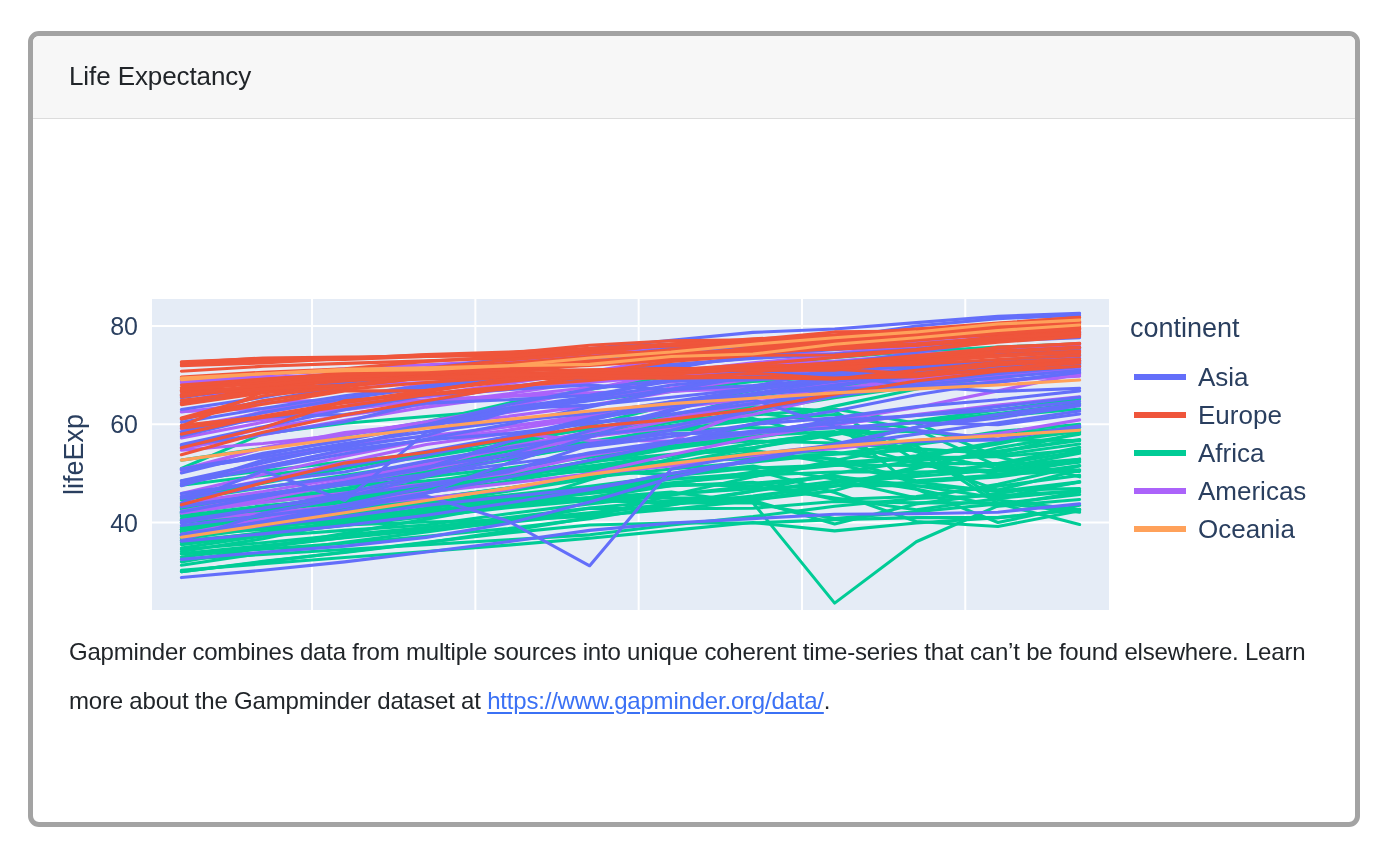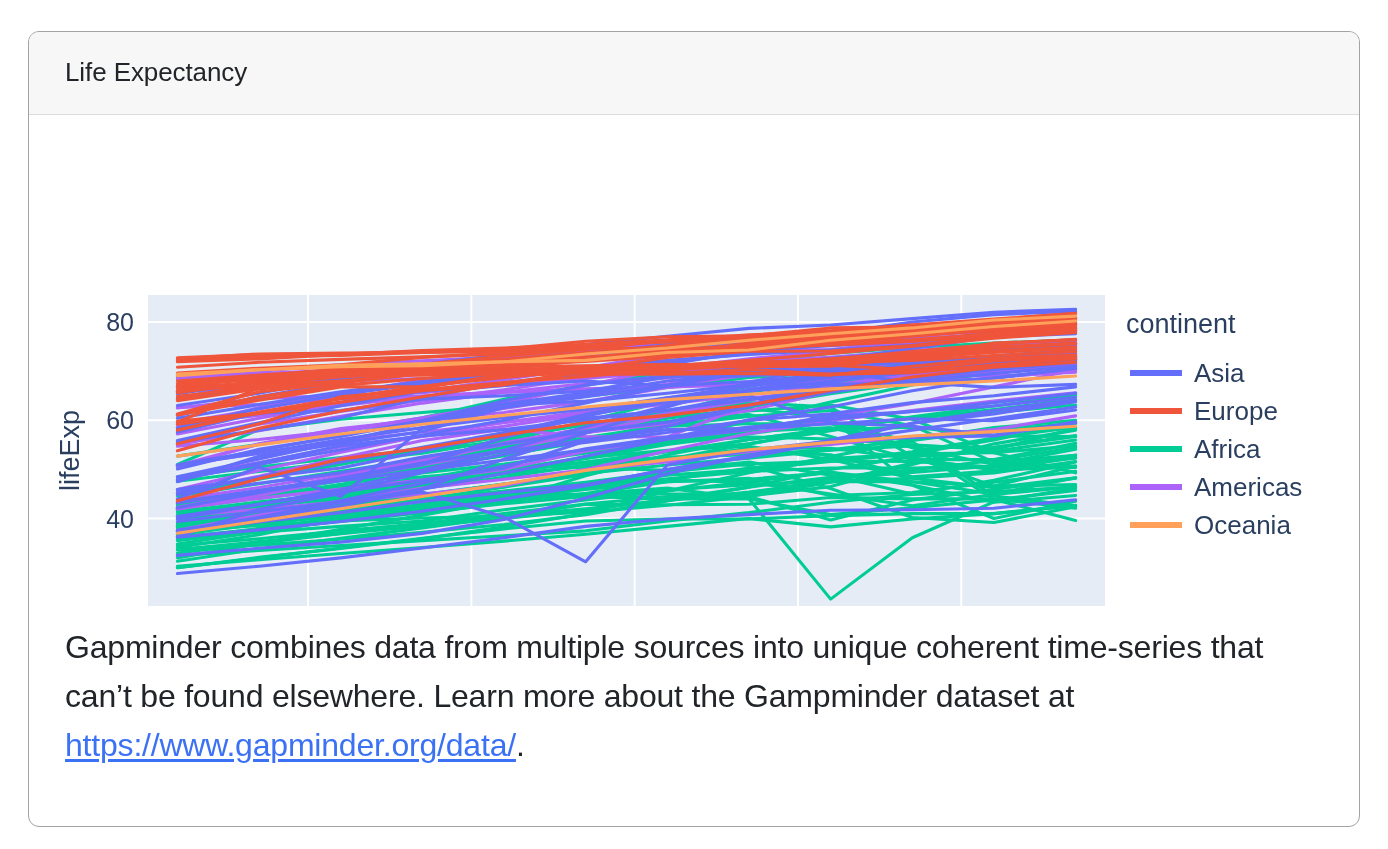--- a/index.html
+++ b/index.html
@@ -15,21 +15,21 @@
   }
 
   .card {
     position: absolute;
     left: 28px;
     top: 31px;
     width: 1332px;
     height: 796px;
     box-sizing: border-box;
     background: #ffffff;
-    border: 1px solid #a3a3a3;
+    border: 5px solid #a3a3a3;
     border-radius: 11px;
     overflow: hidden;
   }
 
   .card-header {
     height: 83px;
     box-sizing: border-box;
     background: #f7f7f7;
     border-bottom: 1px solid #dcdcdc;
     display: flex;
@@ -54,21 +54,21 @@
     width: 1330px;
     height: 500px;
   }
   .figure-wrap svg {
     display: block;
   }
 
   .caption {
     margin: 0;
     padding: 8px 36px 0 36px;
-    font-size: 32px;
+    font-size: 24px;
     line-height: 49px;
     color: #212529;
     font-weight: 400;
     letter-spacing: -0.2px;
   }
   .caption a {
     color: #3b71f5;
     text-decoration: underline;
     text-underline-offset: 3px;
   }

